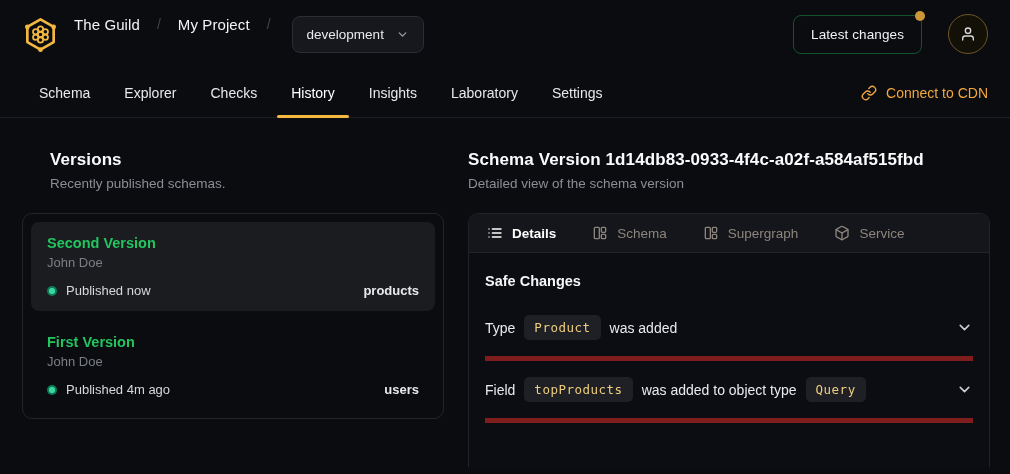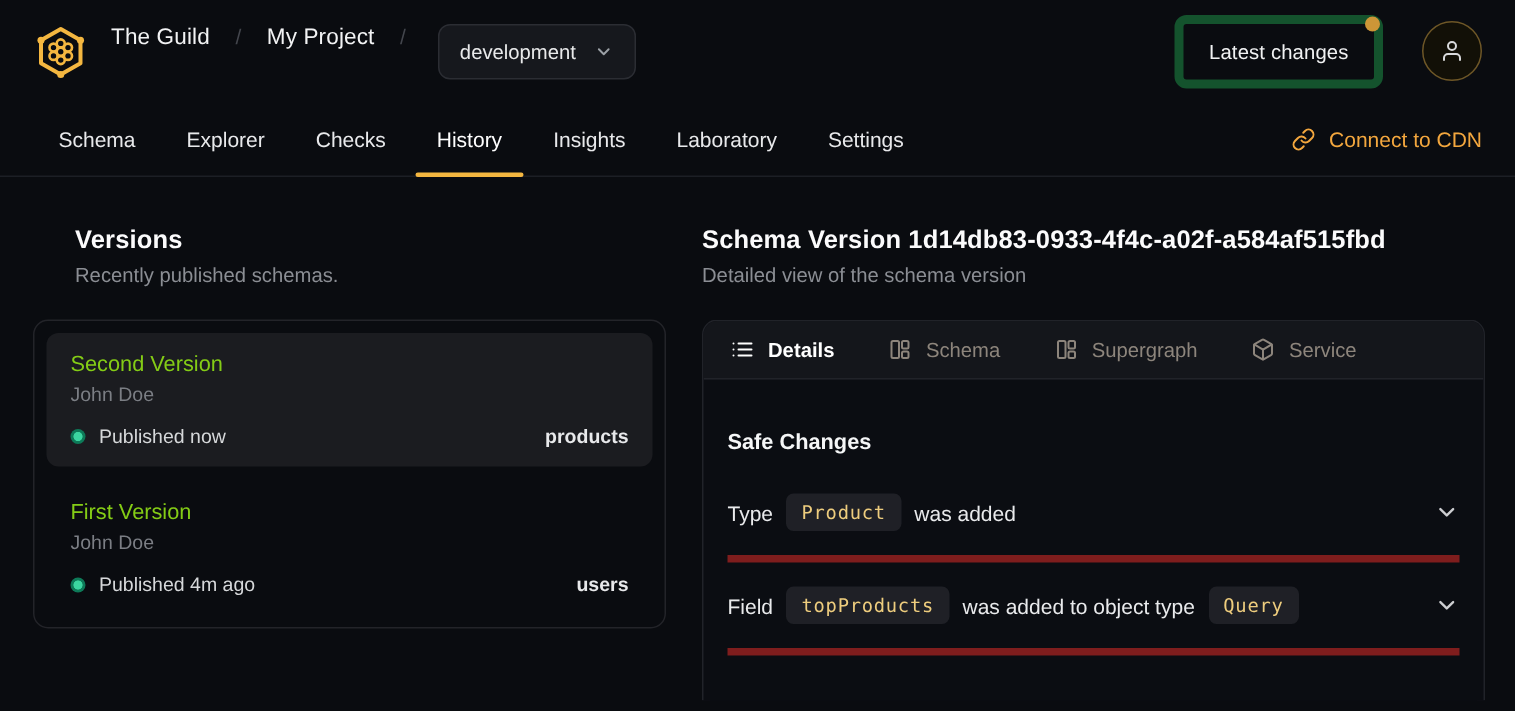--- a/index.html
+++ b/index.html
@@ -25,21 +25,21 @@
     display:flex; align-items:center; gap:12px;
     background:#16181d; border:1px solid #2b2d33; border-radius:8px;
     padding:10px 14px; font-size:13.5px; color:#e9eaeb; cursor:pointer;
     margin-left:4px;
   }
   .target-select .chev { width:13px; height:13px; color:#9ba0a6; }
 
   .header-right { display:flex; align-items:center; gap:26px; }
   .latest-btn {
     position:relative; background:transparent;
-    border:6px solid #14532d; border-radius:8px;
+    border:1px solid #14532d; border-radius:8px;
     padding:11px 17px; font-size:13.5px; color:#f1f2f3;
     font-family:inherit; cursor:pointer; letter-spacing:.1px;
   }
   .latest-dot {
     position:absolute; top:-5px; right:-4px;
     width:10px; height:10px; border-radius:50%;
     background:#cd9637;
   }
   .get-started { display:flex; flex-direction:column; min-width:100px; }
   .gs-title { font-size:14px; font-weight:700; color:#f4f5f6; }
@@ -85,21 +85,21 @@
   .col-title { font-size:17px; font-weight:700; color:#fbfbfc; letter-spacing:.1px; }
   .col-sub { font-size:13.5px; color:#8b8e94; margin-top:6px; }
 
   
   .versions-card {
     margin-top:22px; border:1px solid #232429; border-radius:10px;
     padding:8px; display:flex; flex-direction:column; gap:10px;
   }
   .version-item { padding:13px 16px; border-radius:8px; cursor:pointer; }
   .version-item.selected { background:#1b1c20; }
-  .v-name { font-size:14.5px; font-weight:400; color:#84cc16; }
+  .v-name { font-size:14.5px; font-weight:700; color:#22c55e; }
   .v-author { font-size:13px; color:#7b7e84; margin-top:4px; }
   .v-status { display:flex; align-items:center; gap:9px; margin-top:13px; }
   .v-dot {
     width:10px; height:10px; border-radius:50%;
     background:radial-gradient(circle, #3bd6a0 0 40%, #0d7a58 46% 100%);
   }
   .v-status-text { font-size:13px; color:#d6d8da; }
   .v-service { margin-left:auto; font-size:13px; font-weight:700; color:#e8e9eb; }
 
   
@@ -115,21 +115,21 @@
   }
   .detail-tab {
     display:flex; align-items:center; gap:9px;
     font-size:13.5px; font-weight:500; color:#8d857c;
     background:none; border:none; font-family:inherit; cursor:pointer;
   }
   .detail-tab.active { color:#ffffff; font-weight:700; }
   .detail-tab svg { width:16px; height:16px; }
 
   .detail-body { padding:20px 16px 0 16px; }
-  .section-title { font-size:14.5px; font-weight:700; color:#f5f6f7; margin-bottom:10px;margin-top:14px; }
+  .section-title { font-size:14.5px; font-weight:700; color:#f5f6f7; margin-bottom:10px; }
   .change-row {
     display:flex; align-items:center; gap:9px;
     padding:16px 0; border-bottom:5px solid #7f1d1d;
     font-size:14px; color:#e9eaec; cursor:pointer;
   }
   .code-chip {
     font-family:"DejaVu Sans Mono", monospace;
     font-size:12.5px; color:#eecd7e; background:#1f2026;
     padding:5px 10px; border-radius:5px; letter-spacing:.5px;
   }

